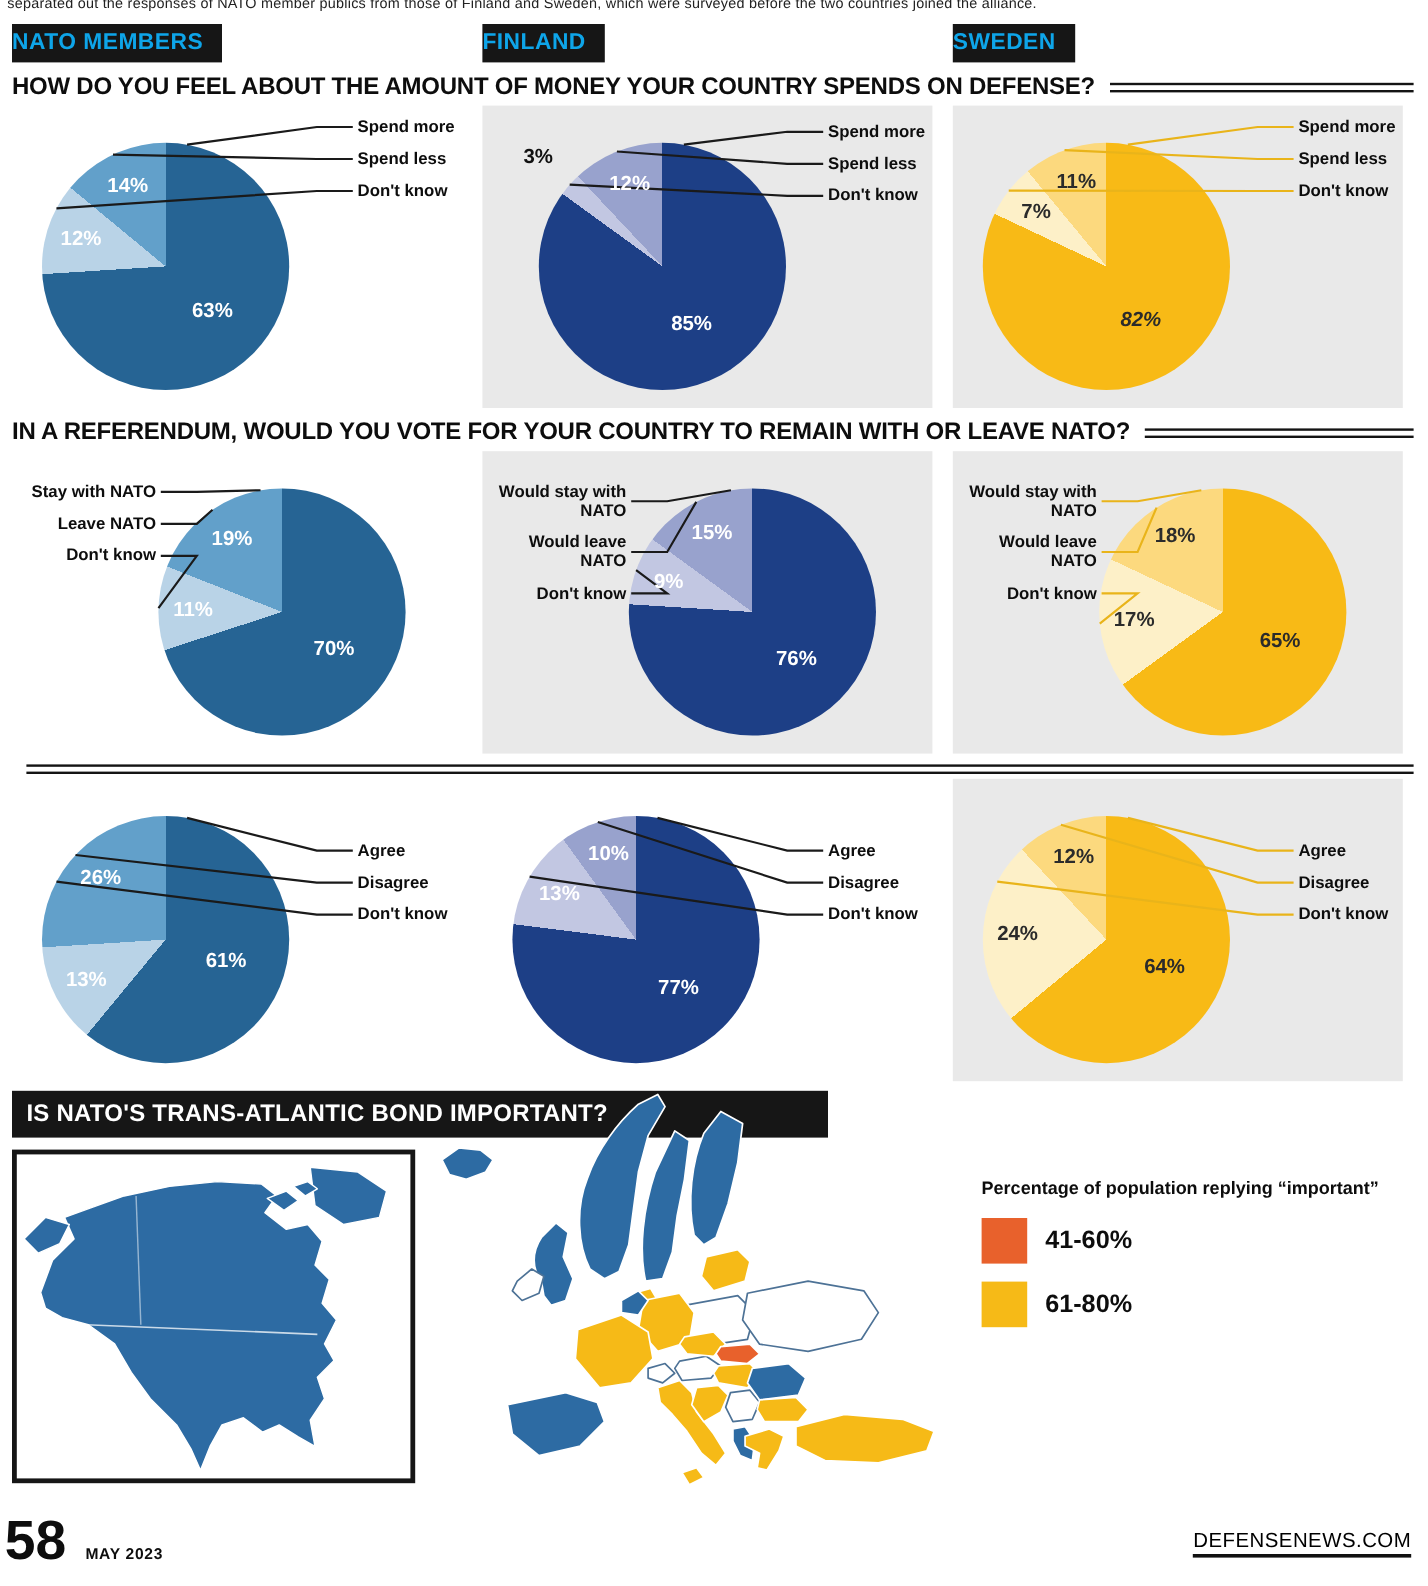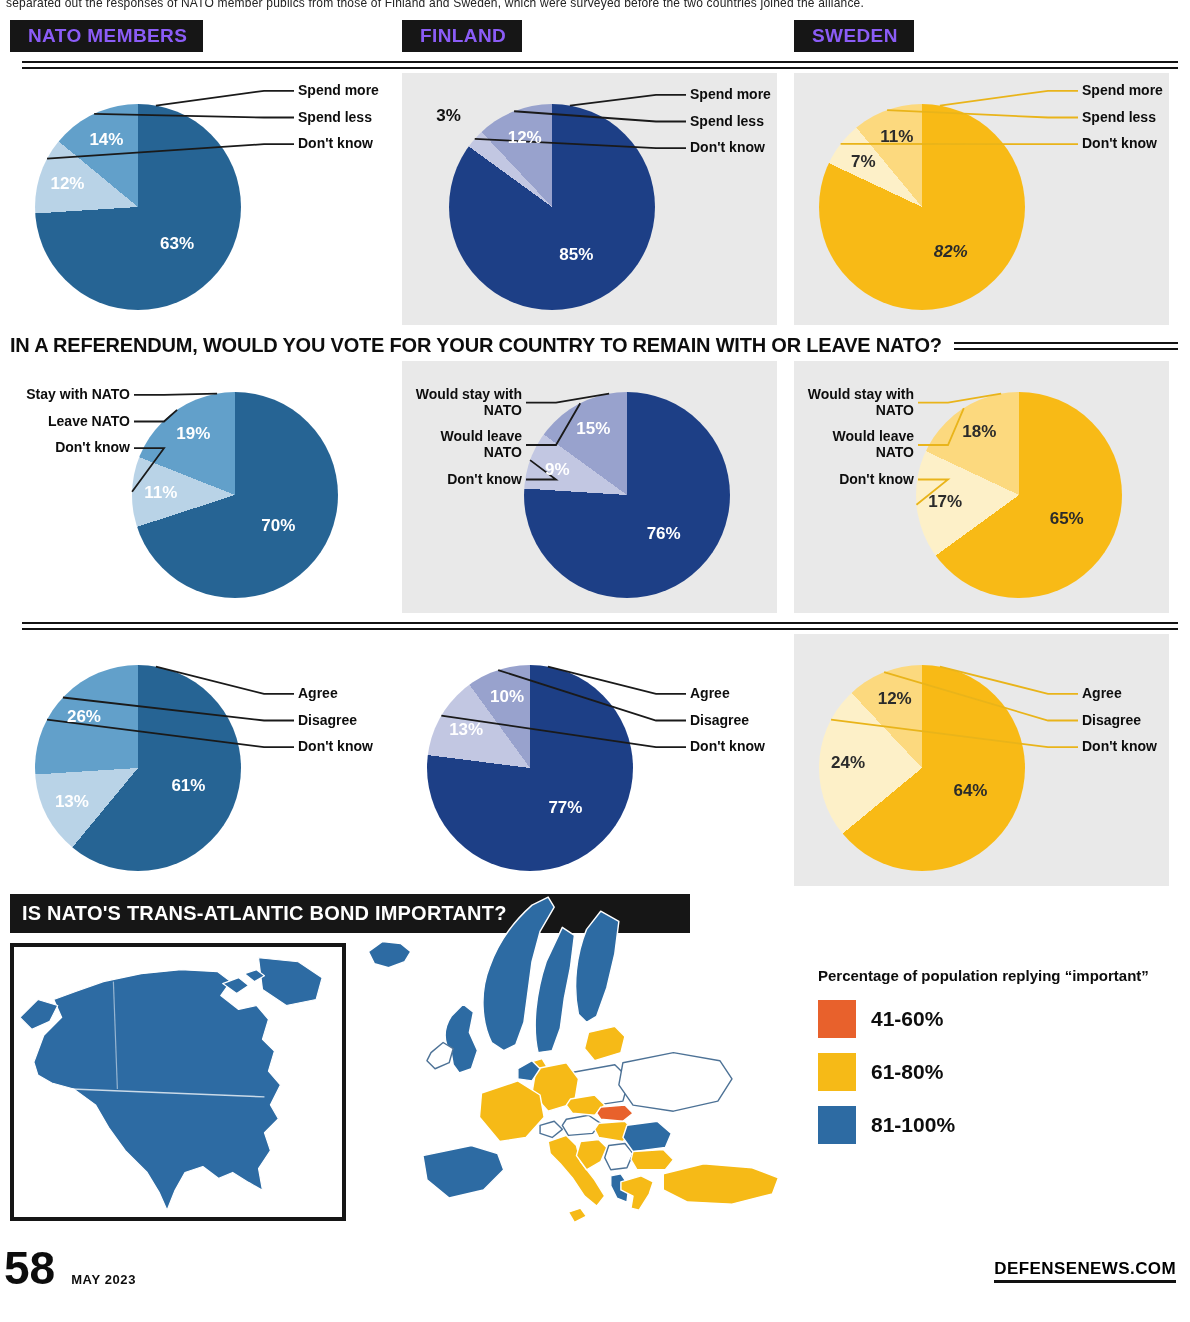--- a/index.html
+++ b/index.html
@@ -1,21 +1,21 @@
 <!DOCTYPE html>
 <html style="--blue: #2d6ba3; --yellow: #f6ba17; --orange: #e8612c; --panel_gray: #e9e9e9; --bar_black: #161616;"><head>
 <meta charset="utf-8">
 <style>
   *{margin:0;padding:0;box-sizing:border-box}
   html,body{overflow:hidden}
   body{width:1190px;height:1322px;background:#fff;font-family:"Liberation Sans",sans-serif;position:relative;color:#0d0d0d}
   .top-caption{height:13px;overflow:hidden;margin:0 0 3px 6px;font-size:12px;color:#222}
   .top-caption span{display:block;margin-top:-4px;letter-spacing:.2px}
   .grid{display:grid;grid-template-columns:375px 375px 375px;column-gap:17px;margin-left:10px}
-  .col-header{justify-self:start;background:#161616;color:#8b5cf6;font-weight:800;font-size:19px;letter-spacing:.4px;padding:5px 16px 5px 18px;margin-top:4px}
+  .col-header{justify-self:start;background:#161616;color:#0ea5e9;font-weight:800;font-size:19px;letter-spacing:.4px;padding:5px 16px 5px 0;margin-top:4px}
   .q-head{display:flex;align-items:center;margin:9px 12px 4px 10px}
   .q-title{font-size:20px;font-weight:800;letter-spacing:-.2px;white-space:nowrap}
   .q-rule{flex:1;height:8px;border-top:2px solid #141414;border-bottom:2px solid #141414;margin-left:12px;min-width:30px}
   .chart-cell{position:relative;height:252px;overflow:hidden}
   .bg-gray{background:#e9e9e9}
   .pie{position:absolute;border-radius:50%;z-index:1}
   .lines{position:absolute;left:0;top:0;z-index:2;pointer-events:none}
   .pct{position:absolute;transform:translate(-50%,-50%);font-weight:bold;font-size:17px;z-index:3;white-space:nowrap}
   .cat-labels{position:absolute;z-index:4}
   .cat-labels.right{left:288px;width:86px;text-align:left}
@@ -27,36 +27,37 @@
   .na-inset svg{display:block;width:100%;height:100%}
   .europe{position:absolute;left:330px;top:-42px}
   .legend{position:absolute;left:818px;top:34px;width:362px}
   .legend-title{font-size:15px;font-weight:bold;margin-bottom:16px}
   .legend-row{display:flex;align-items:center;margin-bottom:15px}
   .swatch{width:38px;height:38px;margin-right:15px;flex:0 0 auto}
   .legend-label{font-size:21px;font-weight:bold}
   .footer-left{position:absolute;left:4px;bottom:2px;display:flex;align-items:baseline}
   .page-num{font-size:46px;font-weight:800;line-height:1}
   .issue{font-size:13px;font-weight:bold;margin-left:16px;letter-spacing:.6px}
-  .site{position:absolute;right:14px;bottom:10px;font-size:17px;font-weight:700;letter-spacing:.4px;border-bottom:3px solid #111;padding-bottom:1px;color:#000;cursor:pointer}
+  .site{position:absolute;right:14px;bottom:10px;font-size:17px;font-weight:400;letter-spacing:.4px;border-bottom:3px solid #111;padding-bottom:1px;color:#000;cursor:pointer}
 </style>
 </head>
 <body>
 
 <div class="top-caption">
     <span>separated out the responses of NATO member publics from those of Finland and Sweden, which were surveyed before the two countries joined the alliance.</span>
   </div>
 
 <div class="grid">
   <div class="col-header">NATO MEMBERS</div>
   <div class="col-header">FINLAND</div>
   <div class="col-header">SWEDEN</div>
 </div>
 
 <div class="q-head">
+  <span class="q-title">HOW DO YOU FEEL ABOUT THE AMOUNT OF MONEY YOUR COUNTRY SPENDS ON DEFENSE?</span>
   <div class="q-rule"></div>
 </div>
 <div class="grid">
   <div class="chart-cell">
       <div class="pie" style="left: 25px; top: 31px; width: 206px; height: 206px; background: conic-gradient(rgb(38, 100, 148) 0deg, rgb(38, 100, 148) 266.4deg, rgb(185, 211, 231) 266.4deg, rgb(185, 211, 231) 309.6deg, rgb(98, 160, 202) 309.6deg, rgb(98, 160, 202) 360deg);"></div>
       <span class="pct" style="left: 167.044px; top: 170.664px; color: rgb(255, 255, 255);">63%</span>
       <span class="pct" style="left: 96.4242px; top: 66.898px; color: rgb(255, 255, 255);">14%</span>
       <span class="pct" style="left: 57.4696px; top: 111.083px; color: rgb(255, 255, 255);">12%</span>
       <div class="cat-labels right" style="top: 10px;">
         <div class="cat-label">Spend more</div>
@@ -264,24 +265,20 @@
   <div class="legend">
     <div class="legend-title">Percentage of population replying “important”</div>
     <div class="legend-row">
       <span class="swatch" style="background: rgb(232, 97, 44);"></span>
       <span class="legend-label">41-60%</span>
     </div>
     <div class="legend-row">
       <span class="swatch" style="background: rgb(246, 186, 23);"></span>
       <span class="legend-label">61-80%</span>
     </div>
-    <div class="legend-row">
-      <span class="swatch" style="background: rgb(45, 107, 163);"></span>
-      <span class="legend-label">81-100%</span>
-    </div>
   </div>
 
   <div class="footer-left">
     <span class="page-num">58</span>
     <span class="issue">MAY 2023</span>
   </div>
   <div class="site">DEFENSENEWS.COM</div>
 
 </div>
 

